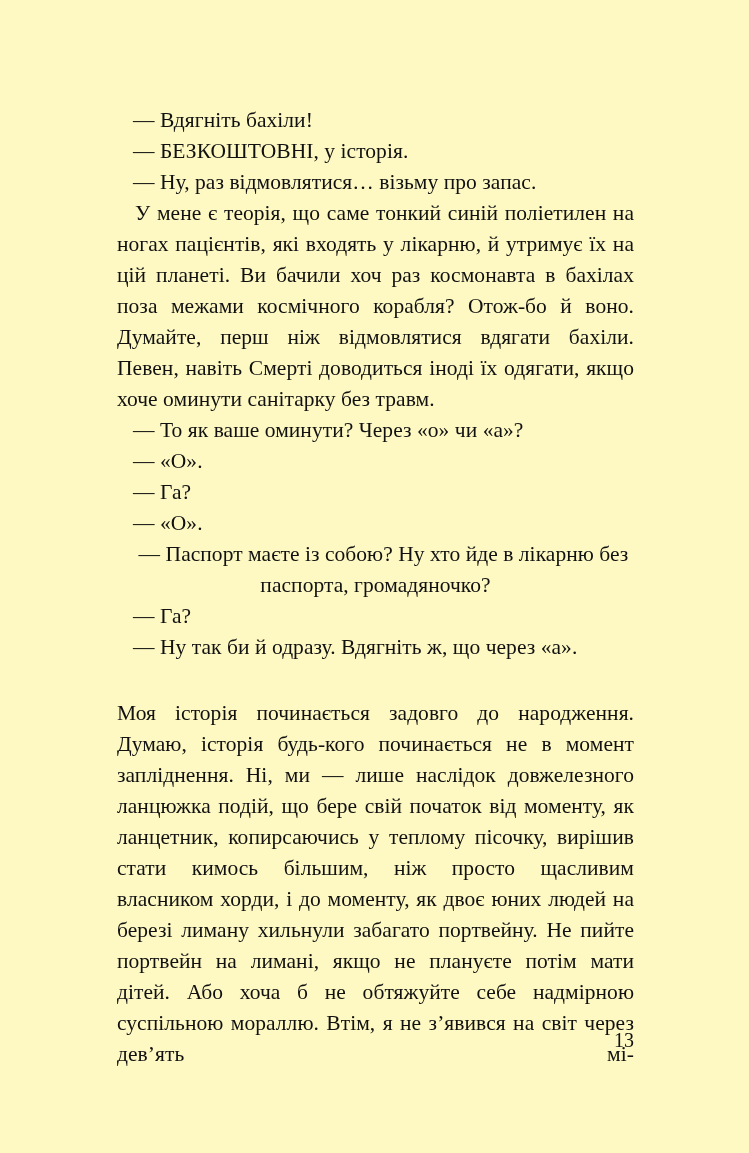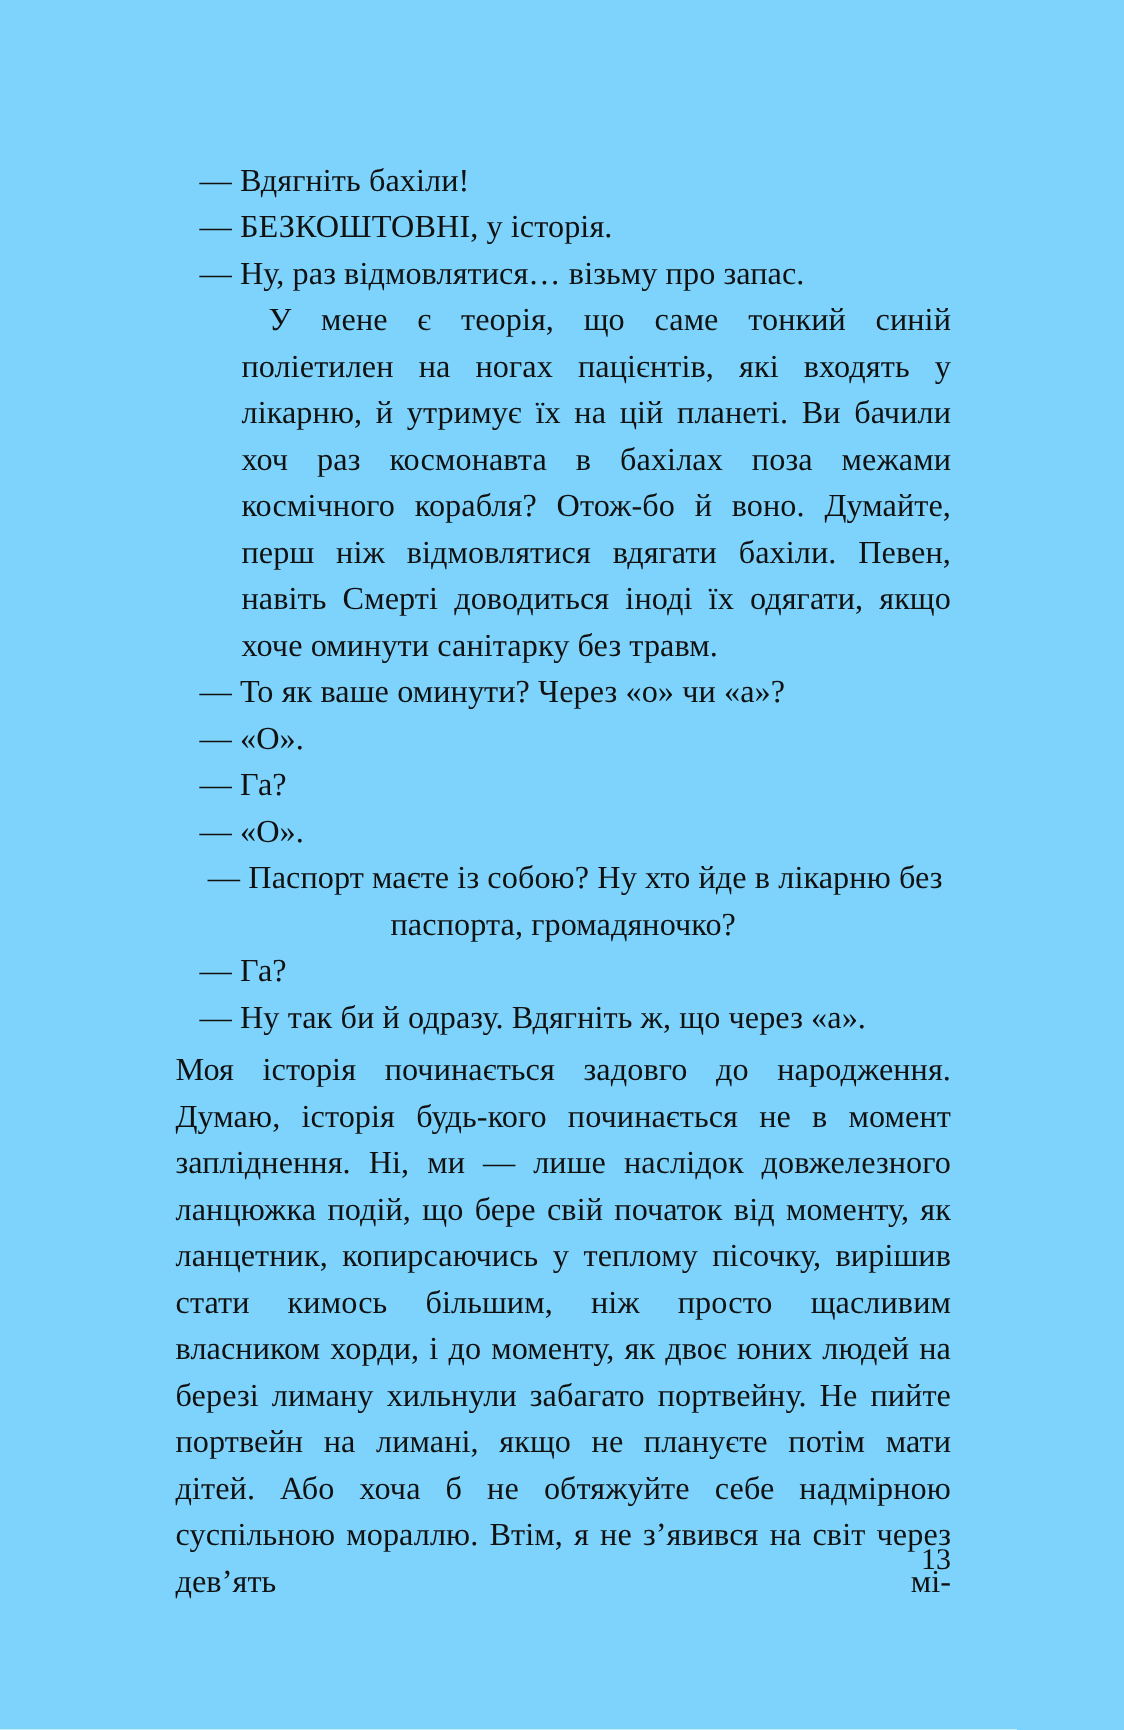--- a/index.html
+++ b/index.html
@@ -6,21 +6,21 @@
   html, body {
     margin: 0;
     padding: 0;
     background: #ffffff;
   }
 
   .page {
     position: relative;
     width: 749px;
     height: 1153px;
-    background: #7dd3fc;
+    background: #fef9c3;
     overflow: hidden;
     box-sizing: border-box;
   }
 
   .text-block {
     position: absolute;
     left: 117px;
     width: 517px;
     font-family: "Liberation Serif", "DejaVu Serif", serif;
     font-size: 21.5px;
@@ -57,21 +57,20 @@
   
   p.dialogue-wrap {
     text-indent: 16px;
     text-align: center;
   }
 
   
   p.narration {
     text-indent: 18px;
     text-align: justify;
-    margin-left: 44px;
   }
 
   
   p.narration-flush {
     text-indent: 0;
     text-align: justify;
   }
 
   
   p.justify-all {

